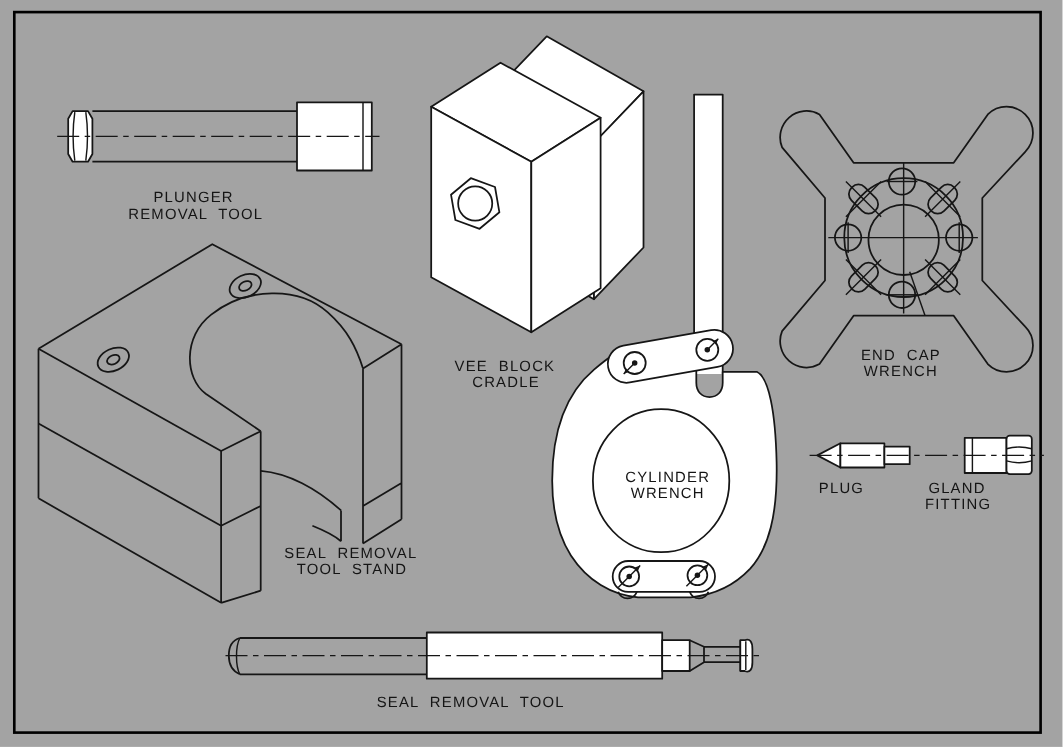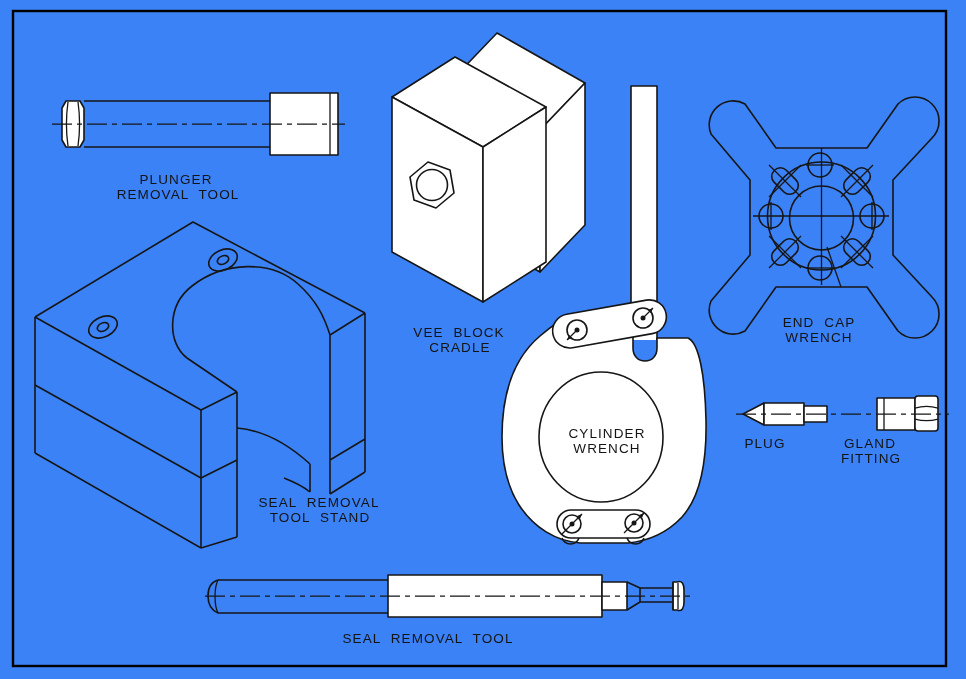--- a/index.html
+++ b/index.html
@@ -1,16 +1,16 @@
 <!DOCTYPE html>
 <html><head>
 <meta charset="utf-8">
 <style>
   html,body{margin:0;padding:0;background:#fff;}
-  .frame{position:relative;width:966px;height:679px;background:#3b82f6;overflow:hidden;}
+  .frame{position:relative;width:966px;height:679px;background:#a3a3a3;overflow:hidden;}
   svg{position:absolute;left:0;top:0;}
   .ln{stroke:#161616;stroke-width:1.6;fill:none;stroke-linejoin:round;}
   .lnw{stroke:#161616;stroke-width:1.6;fill:#ffffff;stroke-linejoin:round;}
   .cl{stroke:#161616;stroke-width:1.25;fill:none;stroke-dasharray:20 5 5 5;}
   .thin{stroke:#161616;stroke-width:1.3;fill:none;}
   .dot{fill:#161616;stroke:none;}
   .border{stroke:#000;stroke-width:2.4;fill:none;}
   text.lbl{font-family:"Liberation Sans",sans-serif;font-size:13.5px;letter-spacing:1.1px;word-spacing:5px;fill:#141414;text-anchor:middle;}
 </style>
 </head>

